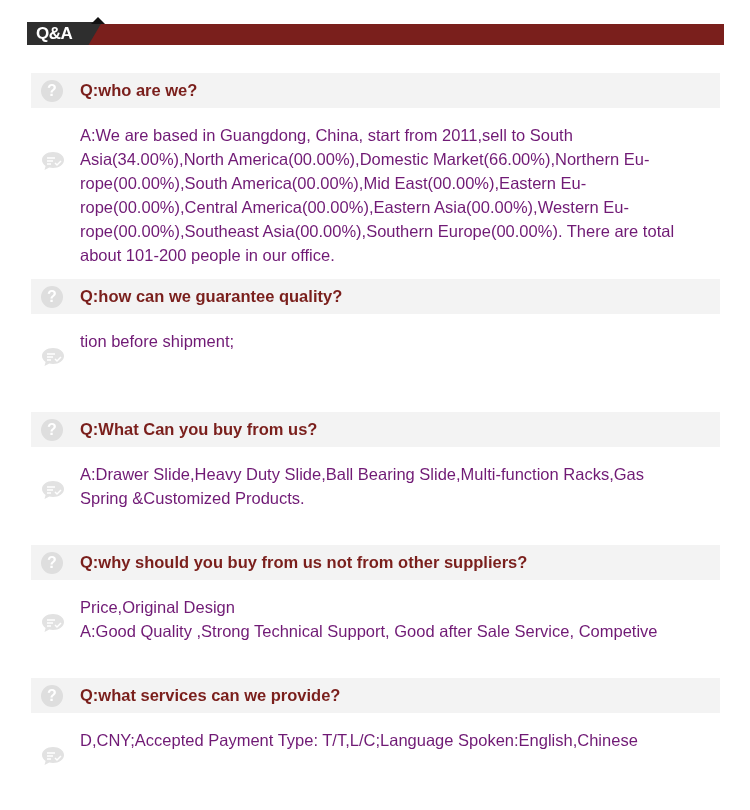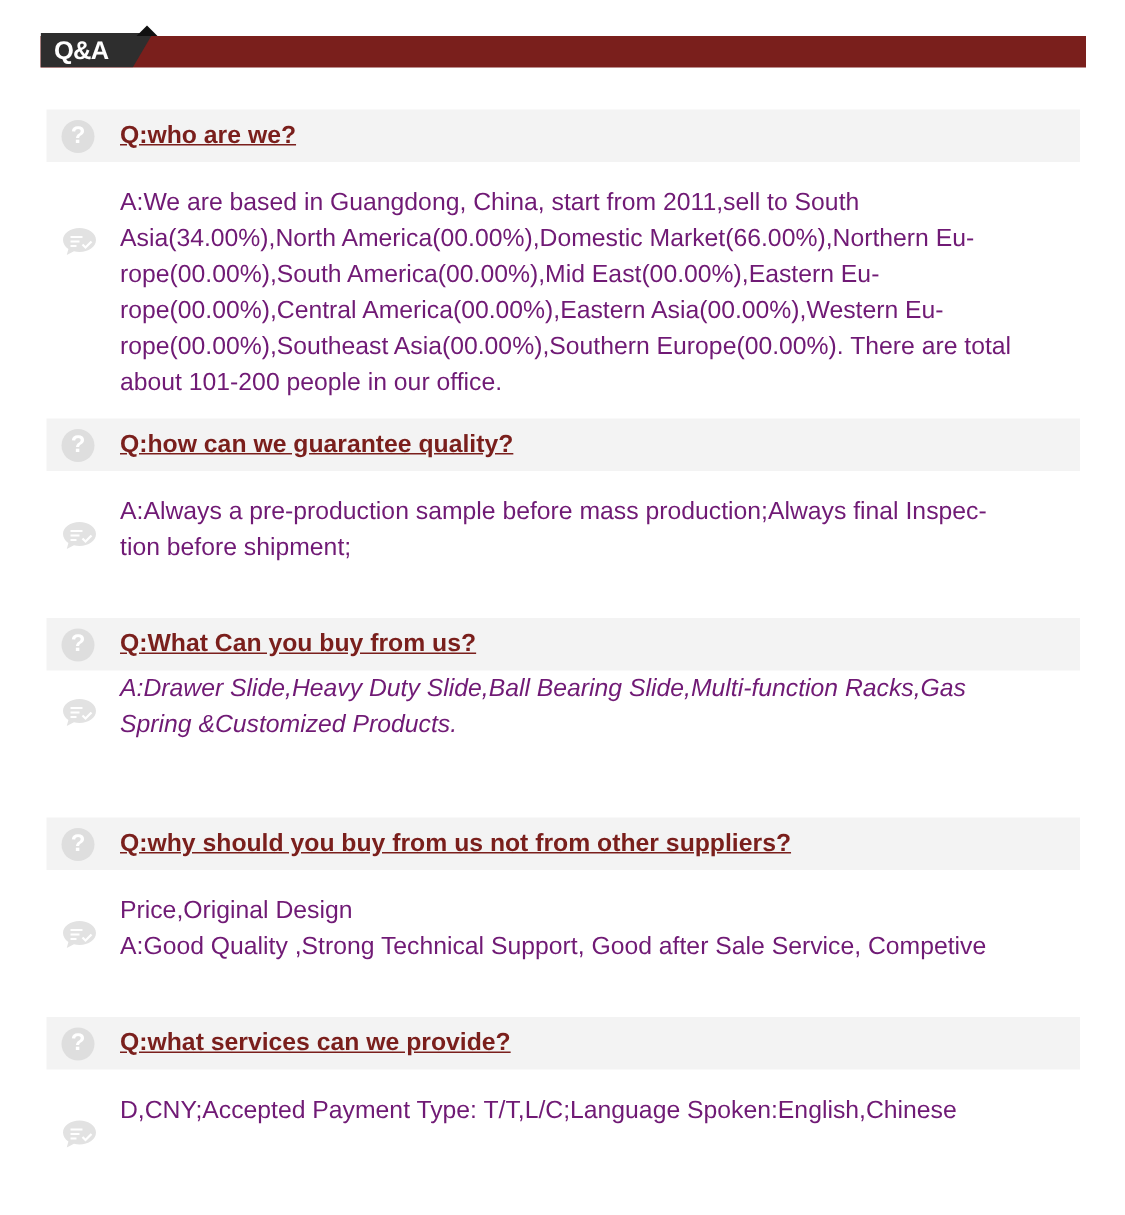--- a/index.html
+++ b/index.html
@@ -14,21 +14,21 @@
                 border-bottom:7px solid #111; }
   .header-title { position:absolute; left:9px; top:6px; color:#ffffff; font-weight:bold;
                   font-size:17px; letter-spacing:-0.5px; line-height:22px; }
 
   .qa { position:absolute; left:31px; width:689px; }
   .q-bar { position:relative; height:35px; background:#f3f3f3; }
   .q-icon { position:absolute; left:10px; top:7px; width:22px; height:22px; border-radius:50%;
             background:#dedede; color:#ffffff; font-weight:bold; font-size:16px;
             text-align:center; line-height:22px; }
   .q-text { position:absolute; left:49px; top:0; line-height:35px; color:#7a1f1c;
-            font-weight:bold; font-size:16.5px;text-decoration:underline; }
+            font-weight:bold; font-size:16.5px; }
   .a-block { position:relative; }
   .a-icon { position:absolute; left:10px; width:24px; height:20px; }
   .a-text { margin-left:49px; color:#701a75; font-size:16.5px; line-height:24px; width:640px; }
 </style>
 </head>
 <body>
 
 <div class="header">
   <div class="header-bar"></div>
   <div class="header-tab"></div>
@@ -63,32 +63,31 @@
     <div class="q-icon">?</div>
     <div class="q-text">Q:how can we guarantee quality?</div>
   </div>
   <div class="a-block" style="margin-top:15px;">
     <svg class="a-icon" style="top:18px;" viewBox="0 0 24 20">
       <path d="M12 1C6 1 1 4.5 1 9c0 2.4 1.4 4.5 3.6 6L3.5 19l4.8-2.5c1.2.3 2.4.5 3.7.5 6 0 11-3.5 11-8S18 1 12 1z" fill="#e2e2e2"></path>
       <path d="M6 7h8M6 10h6M6 13h4" stroke="#fff" stroke-width="1.4"></path>
       <path d="M14 12l2 2 4-4" stroke="#fff" stroke-width="1.5" fill="none"></path>
     </svg>
     <div class="a-text">
-      <div>A:Always a pre-production sample before mass production;Always final Inspec-</div>
       <div>tion before shipment;</div>
     </div>
   </div>
 </div>
 
 <div class="qa" style="top:412px;">
   <div class="q-bar">
     <div class="q-icon">?</div>
     <div class="q-text">Q:What Can you buy from us?</div>
   </div>
-  <div class="a-block" style="font-style:italic;">
+  <div class="a-block" style="margin-top:15px;">
     <svg class="a-icon" style="top:18px;" viewBox="0 0 24 20">
       <path d="M12 1C6 1 1 4.5 1 9c0 2.4 1.4 4.5 3.6 6L3.5 19l4.8-2.5c1.2.3 2.4.5 3.7.5 6 0 11-3.5 11-8S18 1 12 1z" fill="#e2e2e2"></path>
       <path d="M6 7h8M6 10h6M6 13h4" stroke="#fff" stroke-width="1.4"></path>
       <path d="M14 12l2 2 4-4" stroke="#fff" stroke-width="1.5" fill="none"></path>
     </svg>
     <div class="a-text">
       <div>A:Drawer Slide,Heavy Duty Slide,Ball Bearing Slide,Multi-function Racks,Gas</div>
       <div>Spring &amp;Customized Products.</div>
     </div>
   </div>

